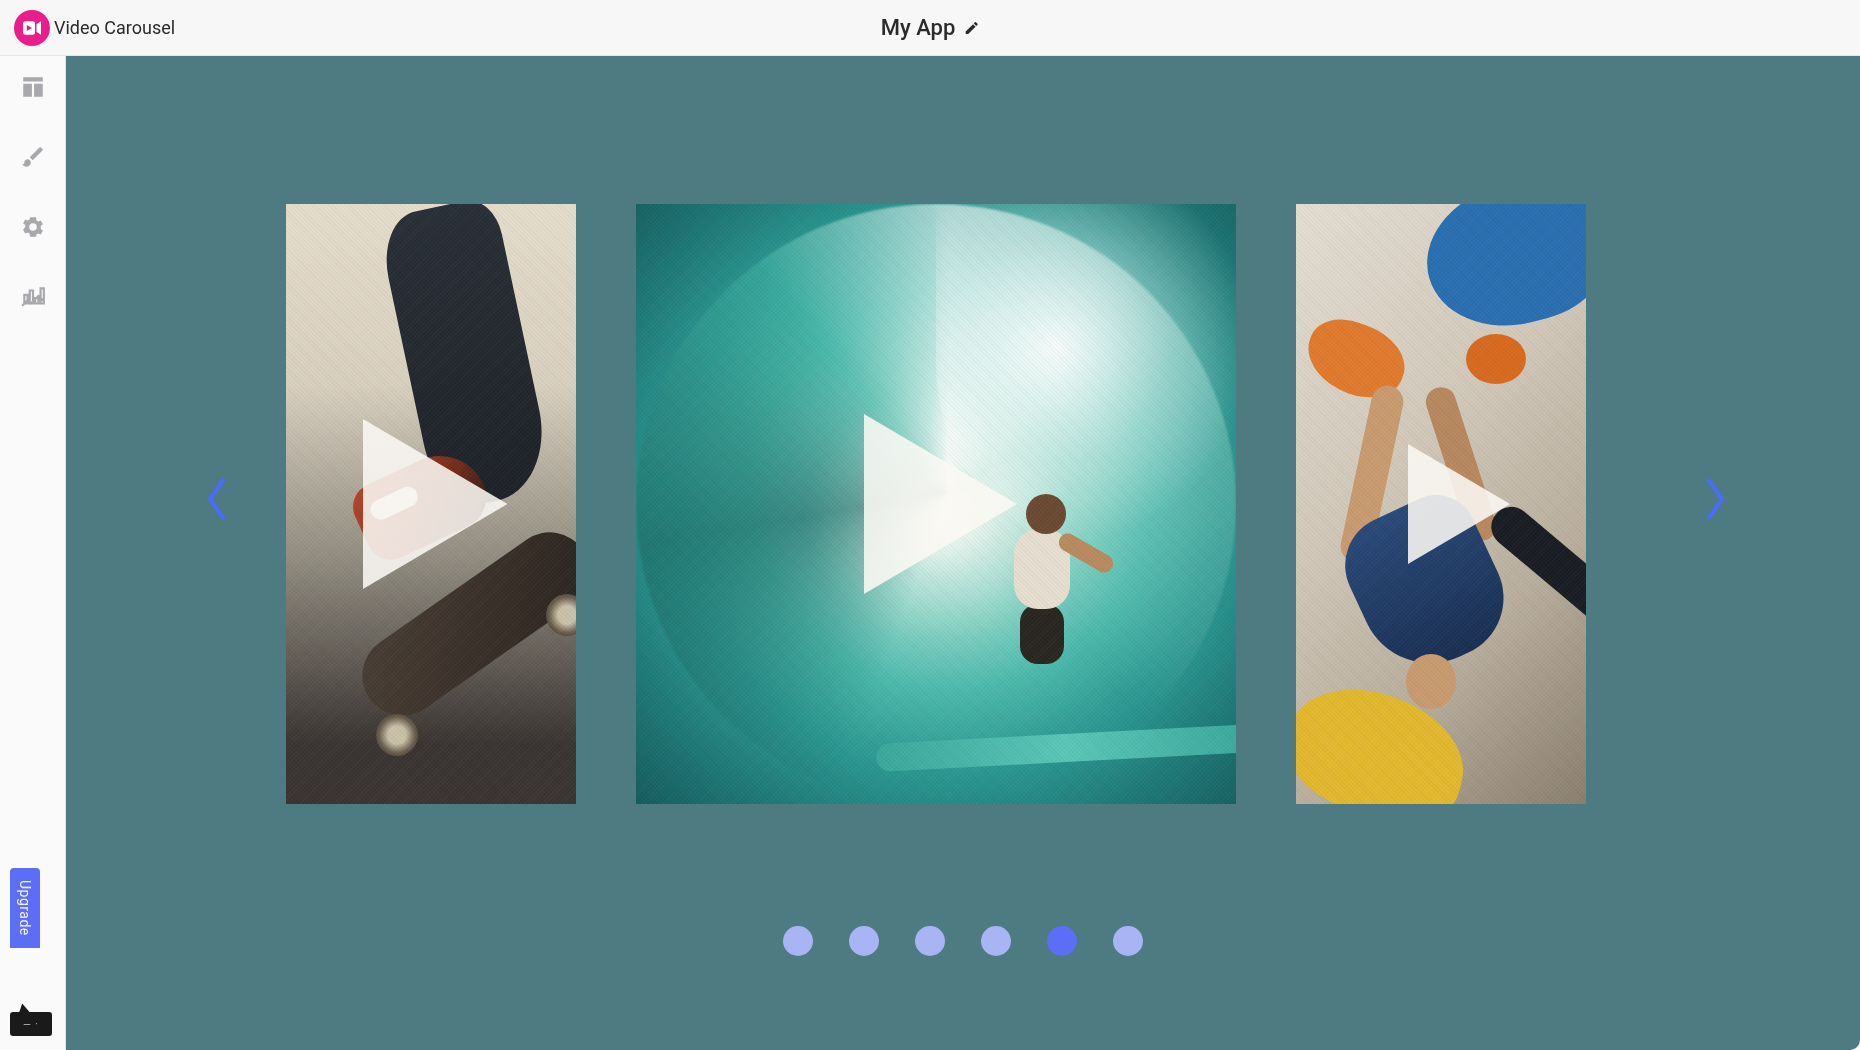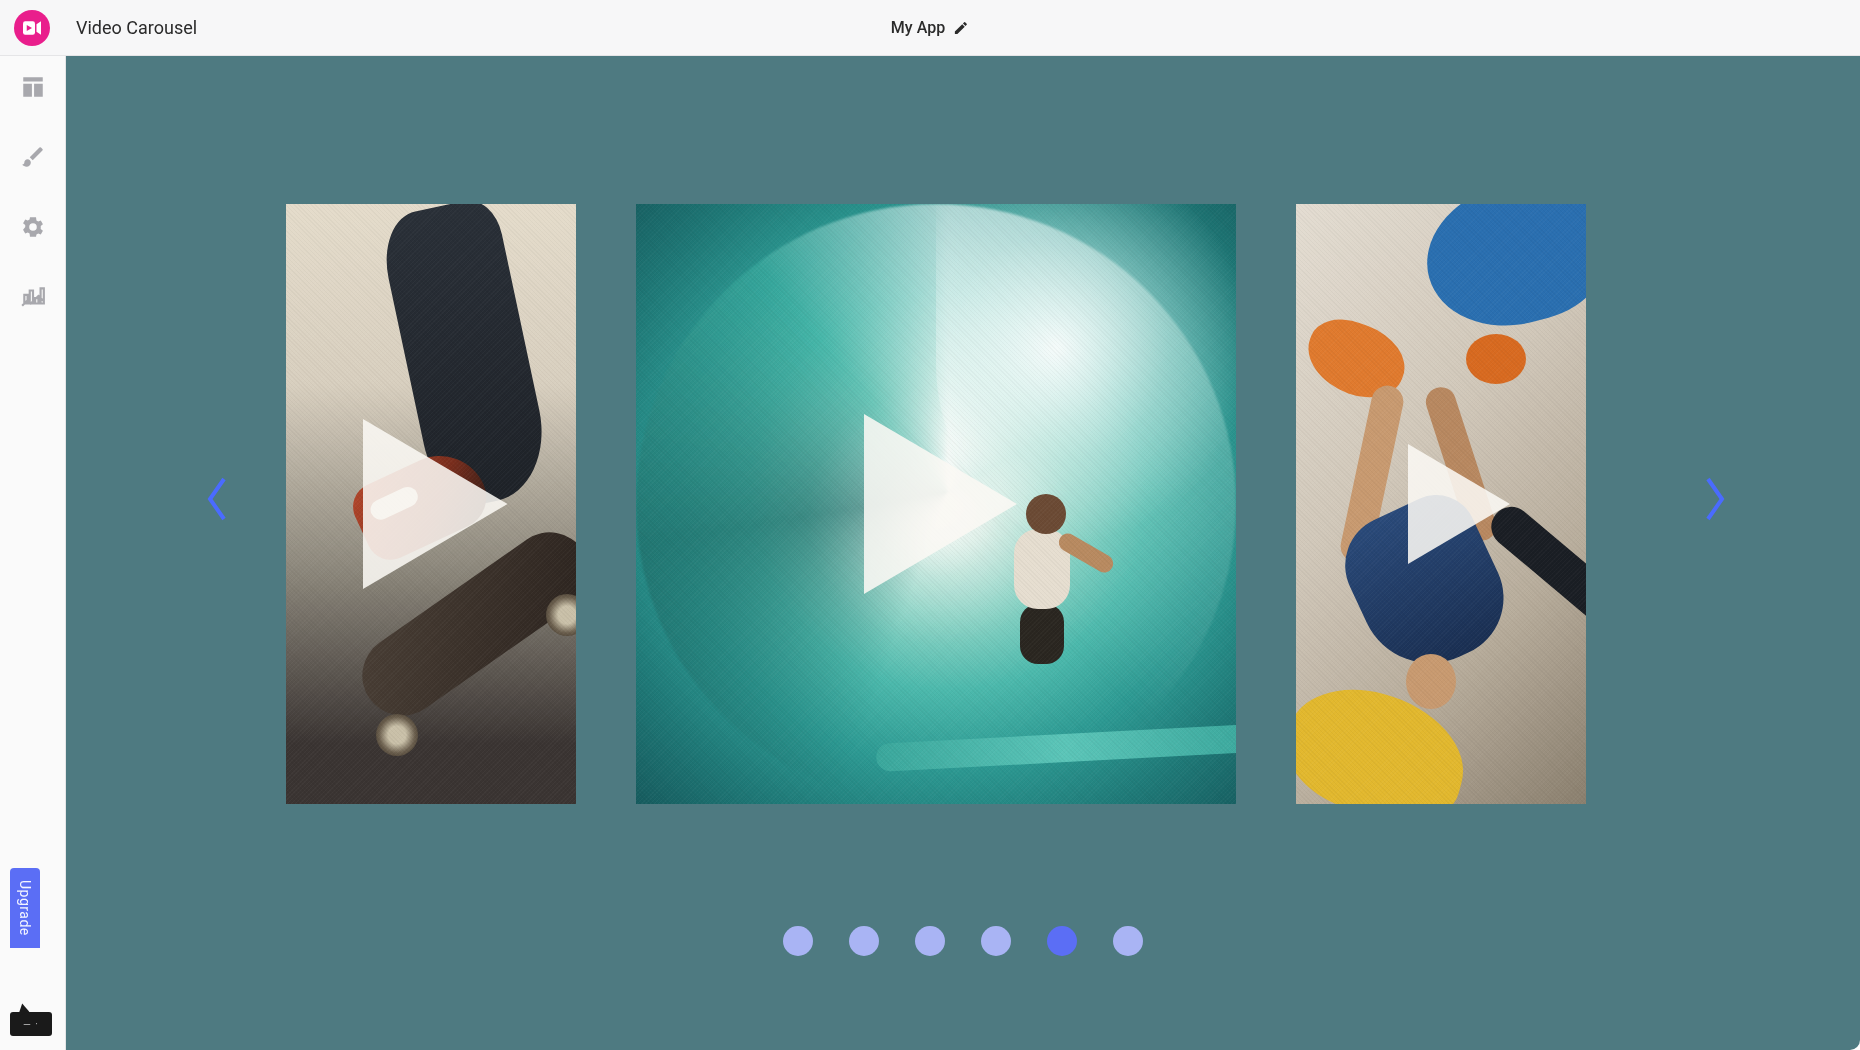--- a/index.html
+++ b/index.html
@@ -1,24 +1,24 @@
 <!DOCTYPE html>
 <html><head>
 <meta charset="utf-8">
 <style>
 * { margin: 0; padding: 0; box-sizing: border-box; }
 body { font-family: -apple-system, BlinkMacSystemFont, "Segoe UI", Roboto, sans-serif; width: 1860px; height: 1050px; overflow: hidden; background: #fff; }
 
 .topbar { height: 56px; background: #f7f7f8; border-bottom: 1px solid #e5e5e7; display: flex; align-items: center; padding: 0 14px; }
-.brand { display: flex; align-items: center; gap: 26px; }
+.brand { display: flex; align-items: center; gap: 4px; }
 .brand-icon { width: 36px; height: 36px; border-radius: 50%; background: #e91e8c; display: flex; align-items: center; justify-content: center; }
 .brand-icon svg { width: 18px; height: 14px; }
 .brand-label { font-size: 18px; color: #2b2b2b; font-weight: 400; }
 .center { position: absolute; left: 50%; transform: translateX(-50%); display: flex; align-items: center; gap: 8px; }
-.app-title { font-size: 16px; color: #2b2b2b; font-weight: 500; }
+.app-title { font-size: 22px; color: #2b2b2b; font-weight: 500; }
 .actions { margin-left: auto; display: flex; align-items: center; gap: 14px; }
 .icon-btn { display: flex; align-items: center; justify-content: center; cursor: pointer; }
 .icon-btn svg { fill: #a8a8ad; }
 .divider-v { width: 1px; height: 26px; background: #d8d8dc; }
 .btn { padding: 7px 16px; border-radius: 5px; font-size: 15px; cursor: pointer; border: none; }
 .btn-outline { background: #fff; color: #5b6ef5; border: 1px solid #5b6ef5; }
 .btn-primary { background: #5b6ef5; color: #fff; }
 
 .body-wrap { display: flex; height: calc(100% - 56px); }
 .sidebar { width: 66px; background: #fafafa; border-right: 1px solid #e5e5e7; display: flex; flex-direction: column; align-items: center; padding-top: 18px; gap: 40px; position: relative; }

